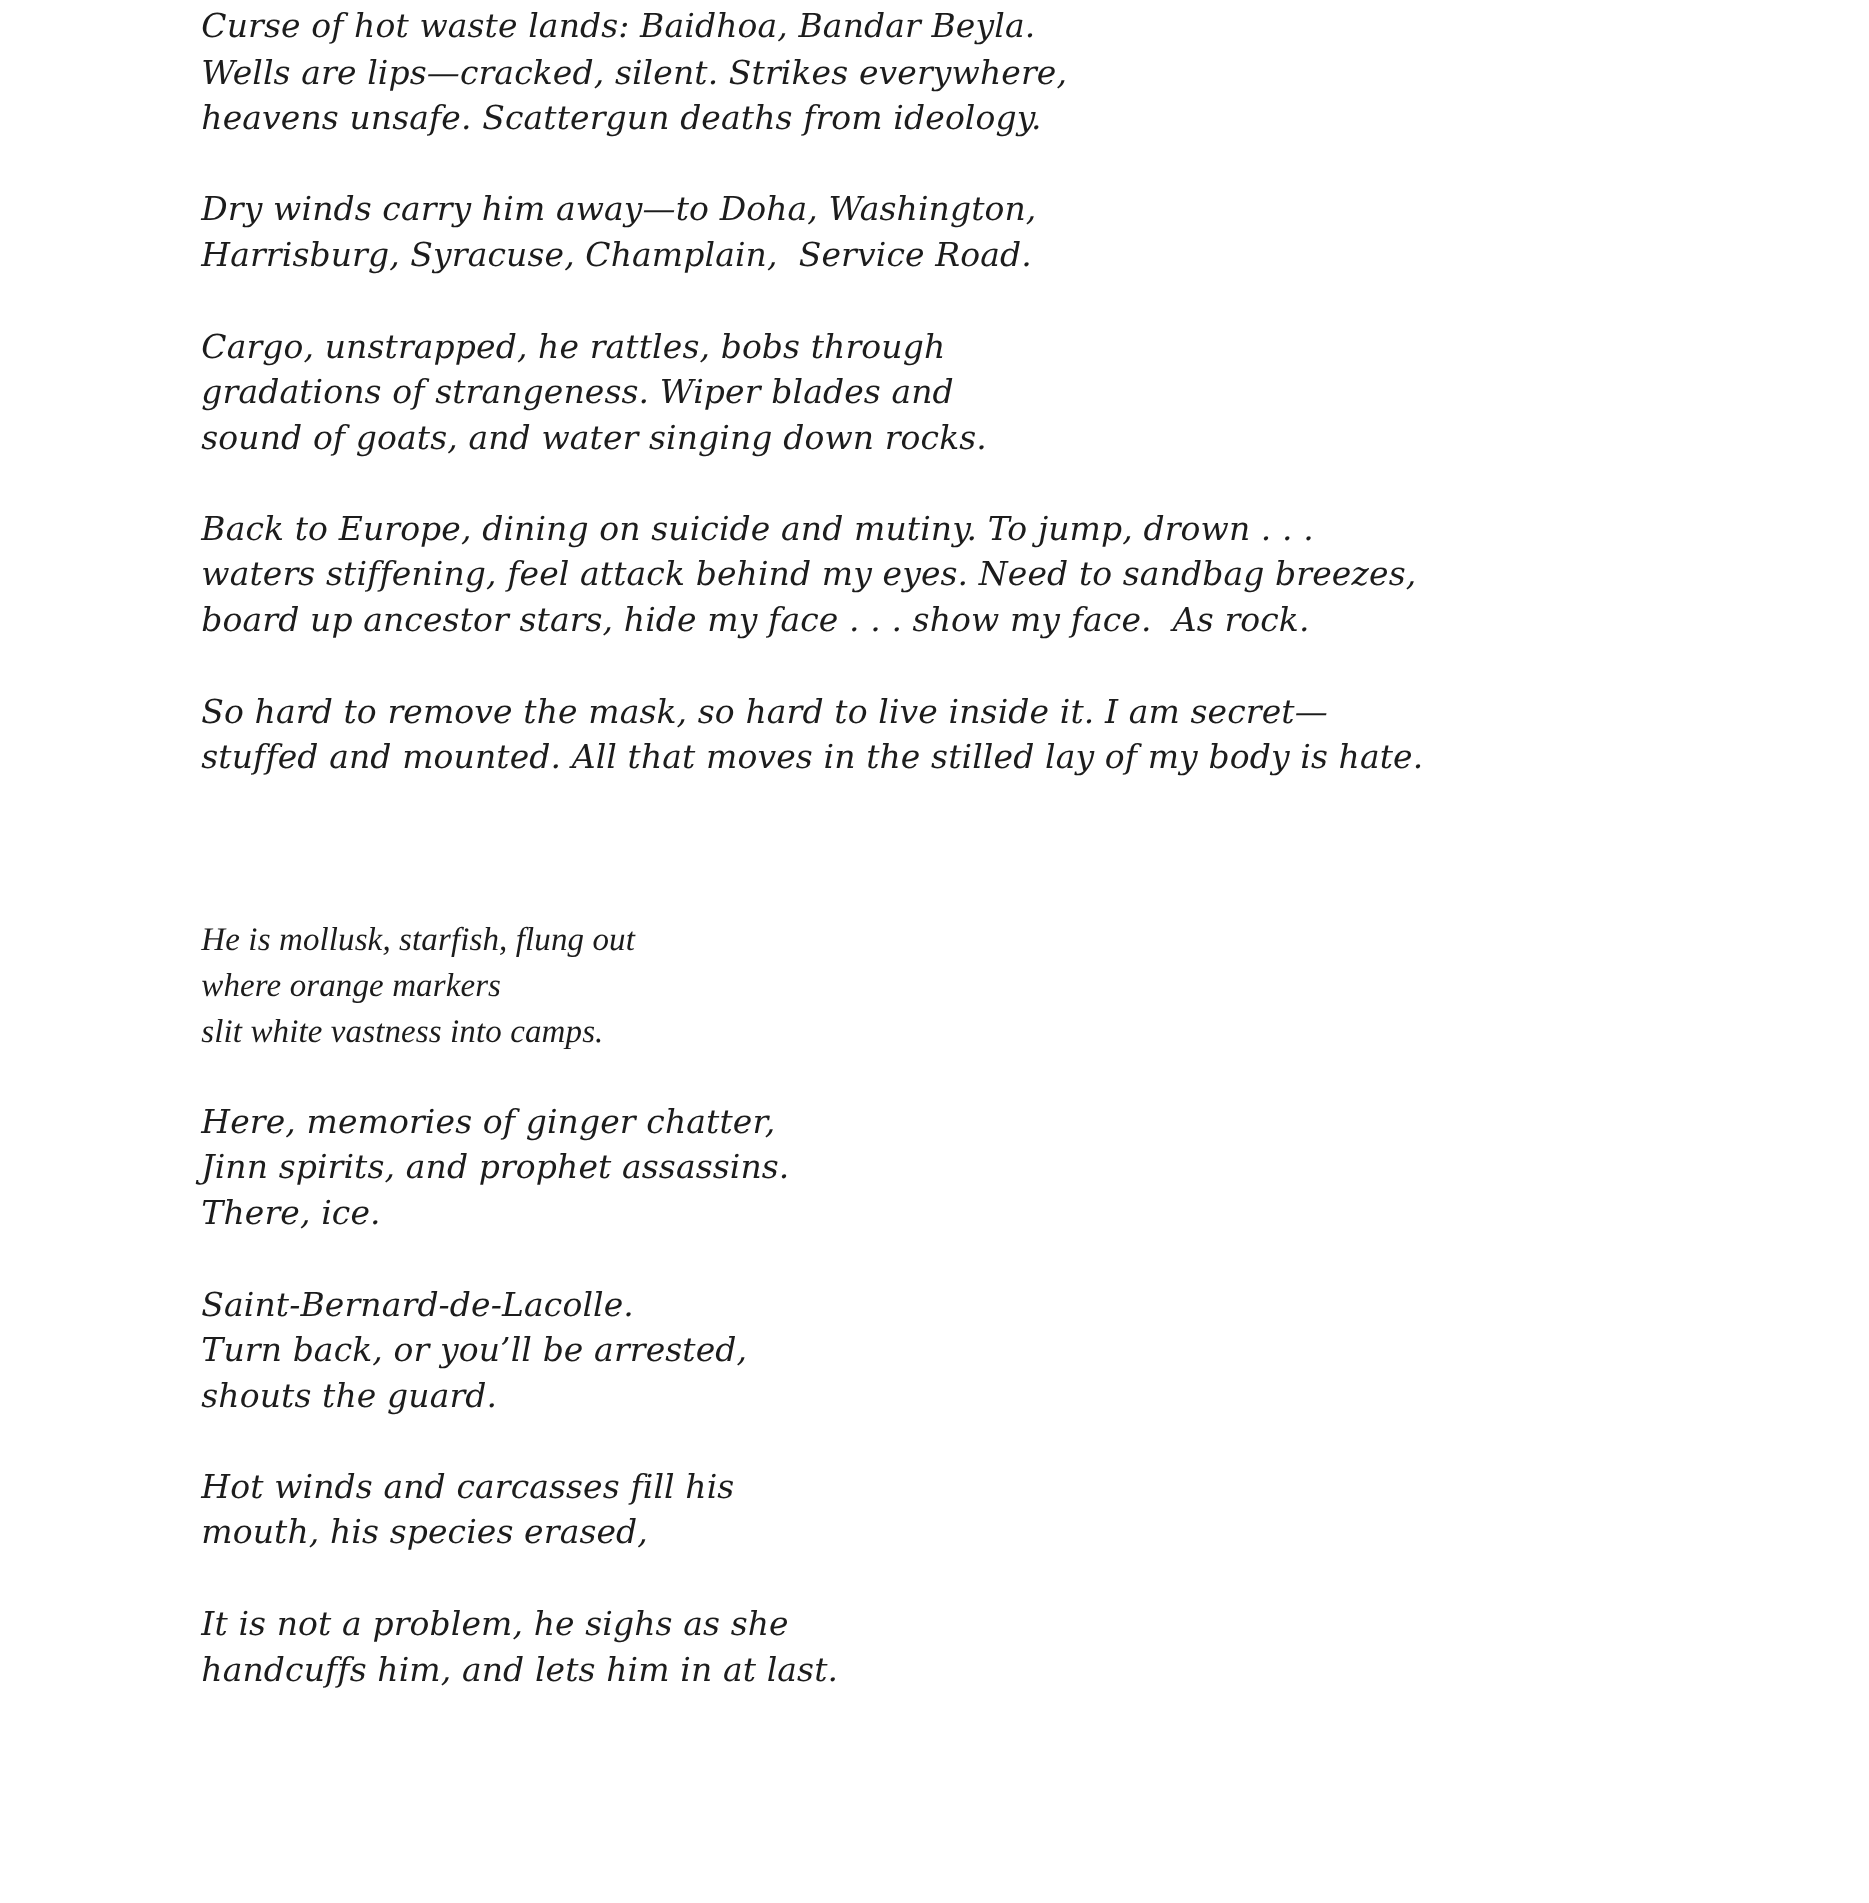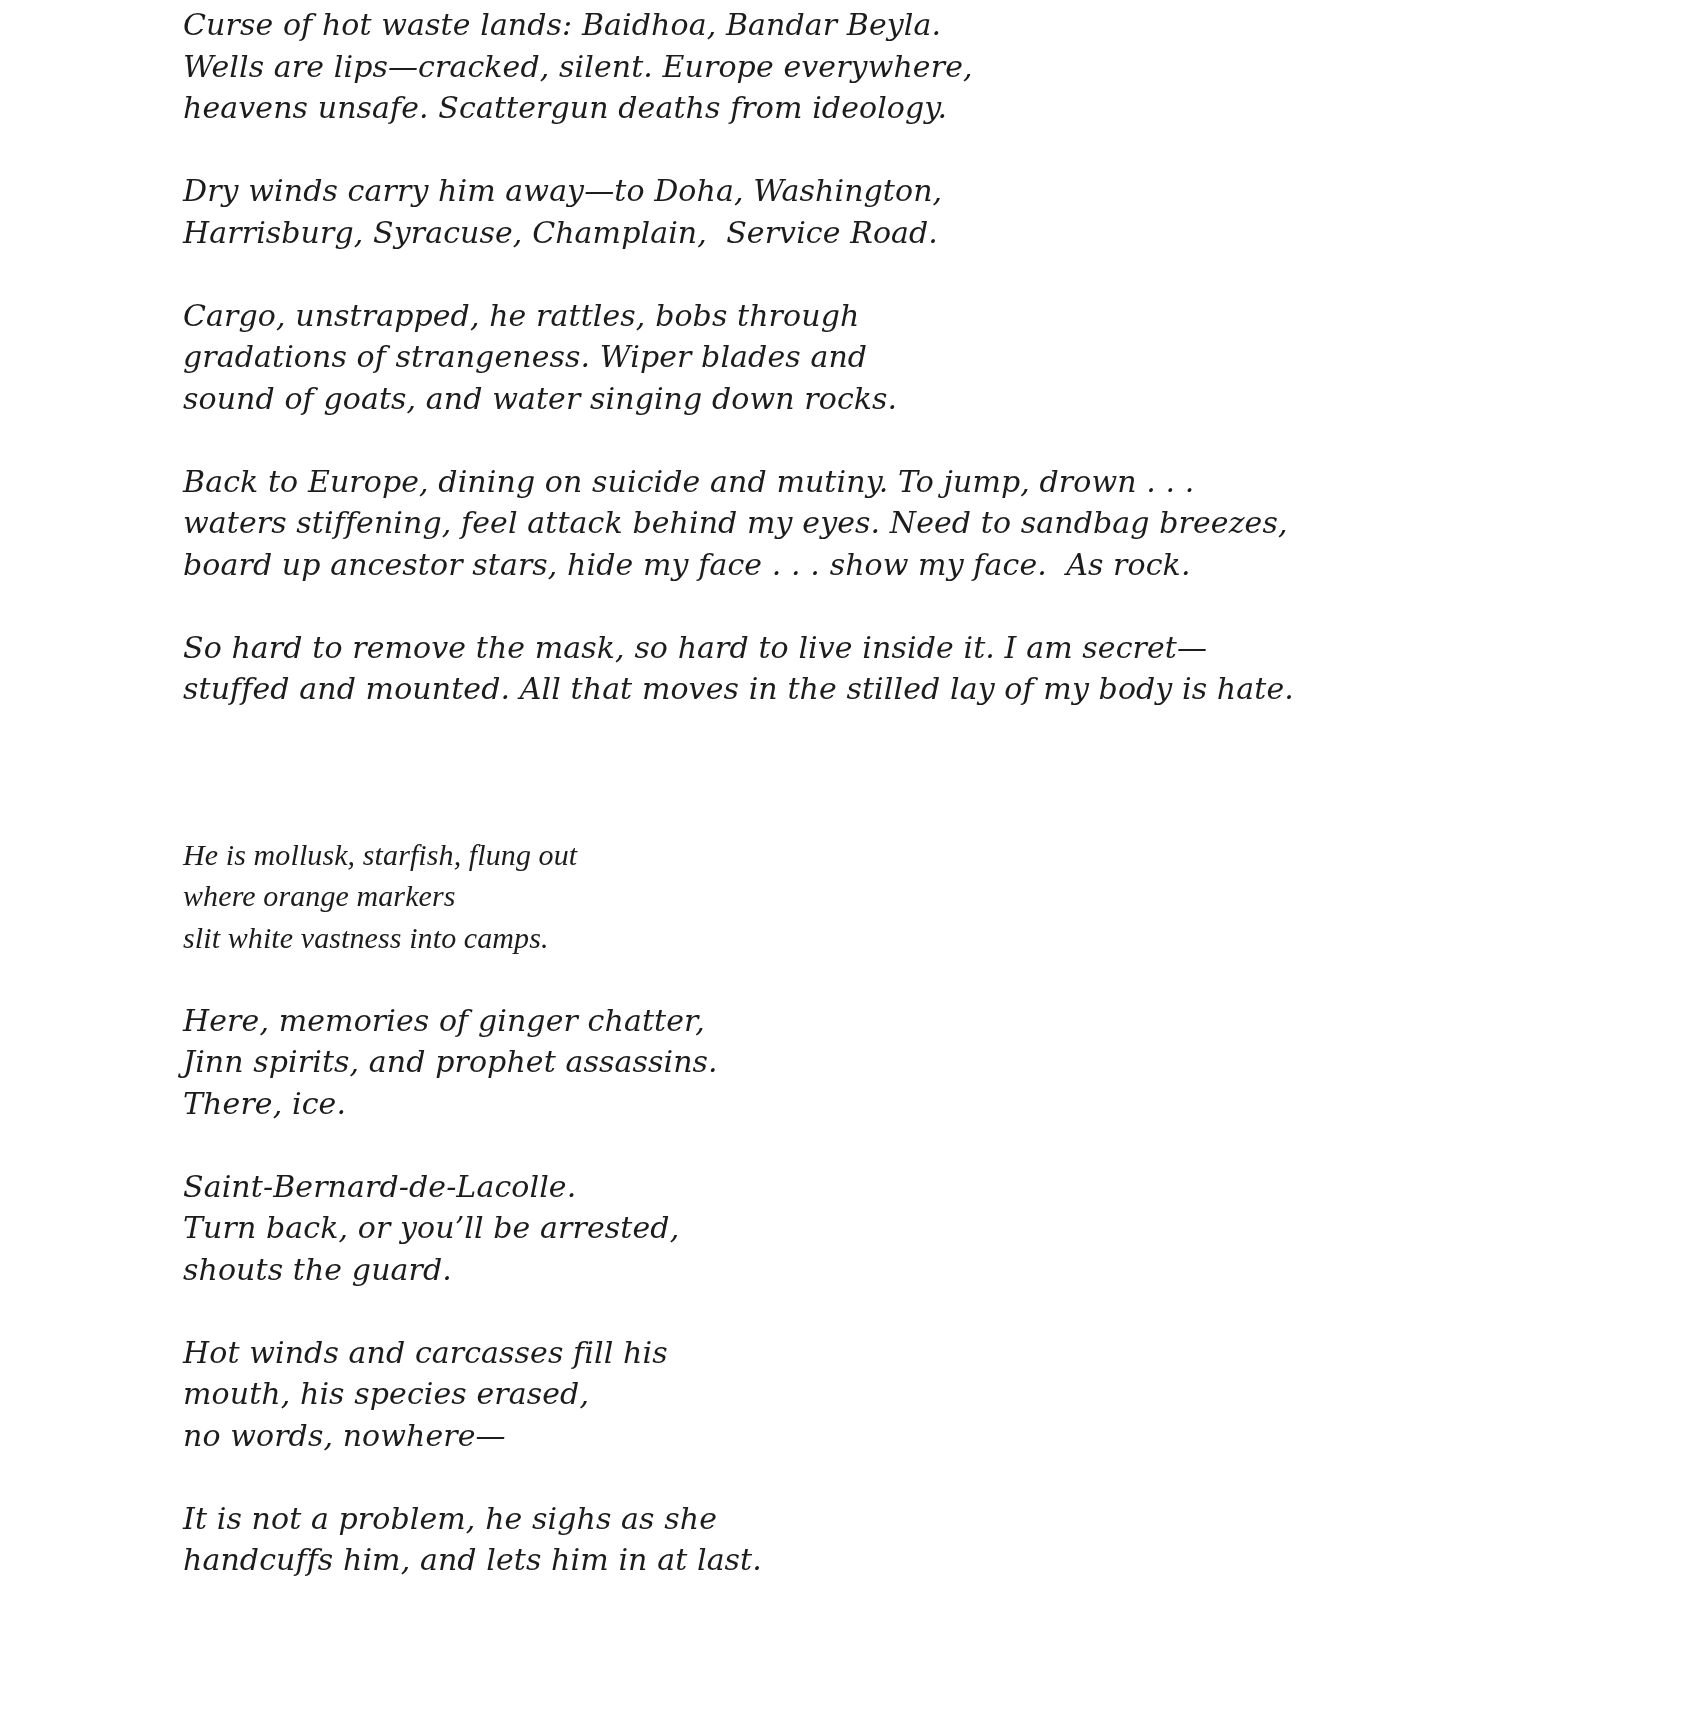--- a/index.html
+++ b/index.html
@@ -41,21 +41,21 @@
     letter-spacing: 0.1px;
   }
 </style>
 </head>
 <body>
 
 <div class="page">
   <div class="poem" id="poem-body">
       <div class="stanza italic">
         <div class="poem-line">Curse of hot waste lands: Baidhoa, Bandar Beyla.</div>
-        <div class="poem-line">Wells are lips—cracked, silent. Europe everywhere,</div>
+        <div class="poem-line">Wells are lips—cracked, silent. Strikes everywhere,</div>
         <div class="poem-line">heavens unsafe. Scattergun deaths from ideology.</div>
       </div>
       <div class="stanza italic">
         <div class="poem-line">Dry winds carry him away—to Doha, Washington,</div>
         <div class="poem-line">Harrisburg, Syracuse, Champlain,  Service Road.</div>
       </div>
       <div class="stanza italic">
         <div class="poem-line">Cargo, unstrapped, he rattles, bobs through</div>
         <div class="poem-line">gradations of strangeness. Wiper blades and</div>
         <div class="poem-line">sound of goats, and water singing down rocks.</div>
@@ -80,20 +80,19 @@
         <div class="poem-line">There, ice.</div>
       </div>
       <div class="stanza italic">
         <div class="poem-line">Saint-Bernard-de-Lacolle.</div>
         <div class="poem-line">Turn back, or you’ll be arrested,</div>
         <div class="poem-line">shouts the guard.</div>
       </div>
       <div class="stanza italic">
         <div class="poem-line">Hot winds and carcasses fill his</div>
         <div class="poem-line">mouth, his species erased,</div>
-        <div class="poem-line">no words, nowhere—</div>
       </div>
       <div class="stanza italic">
         <div class="poem-line">It is not a problem, he sighs as she</div>
         <div class="poem-line">handcuffs him, and lets him in at last.</div>
       </div>
     </div>
 </div>
 
 </body></html>

